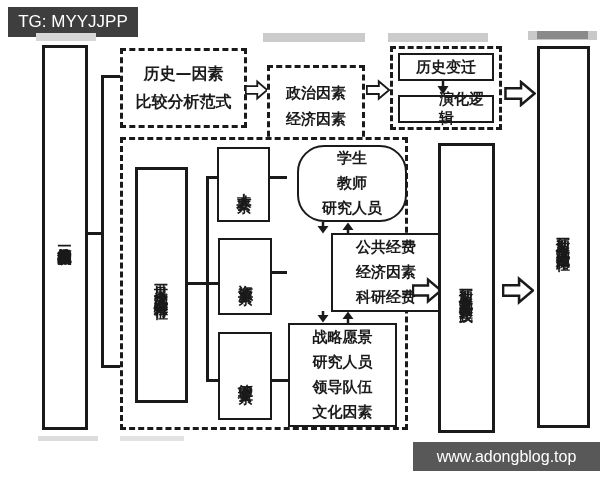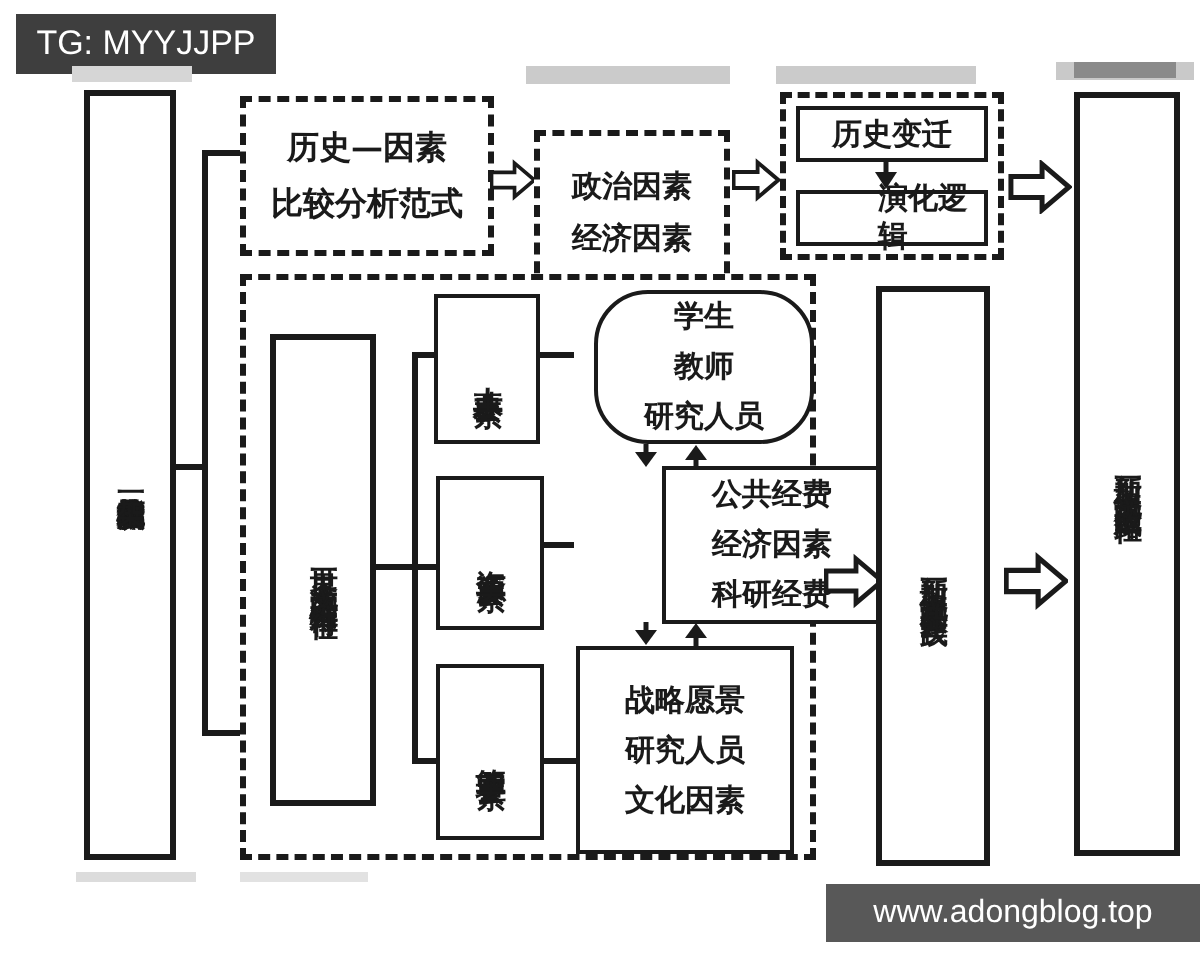--- a/index.html
+++ b/index.html
@@ -128,20 +128,21 @@
     <div class="hlines">
       <span style="line-height:25px;">公共经费</span>
       <span style="line-height:25px;">经济因素</span>
       <span style="line-height:25px;">科研经费</span>
     </div>
   </div>
   <div class="abs solidbox thin" style="left:288px;top:323px;width:109px;height:104px;">
     <div class="hlines">
       <span style="line-height:25px;">战略愿景</span>
       <span style="line-height:25px;">研究人员</span>
+      <span style="line-height:25px;">领导队伍</span>
       <span style="line-height:25px;">文化因素</span>
     </div>
   </div>
 
   <div class="abs line" style="left:188px;top:282px;width:32px;height:3px;"></div>
   <div class="abs line" style="left:206px;top:176px;width:3px;height:206px;"></div>
   <div class="abs line" style="left:206px;top:176px;width:13px;height:3px;"></div>
   <div class="abs line" style="left:206px;top:379px;width:14px;height:3px;"></div>
   <div class="abs line" style="left:270px;top:176px;width:17px;height:3px;"></div>
   <div class="abs line" style="left:272px;top:271px;width:15px;height:3px;"></div>

